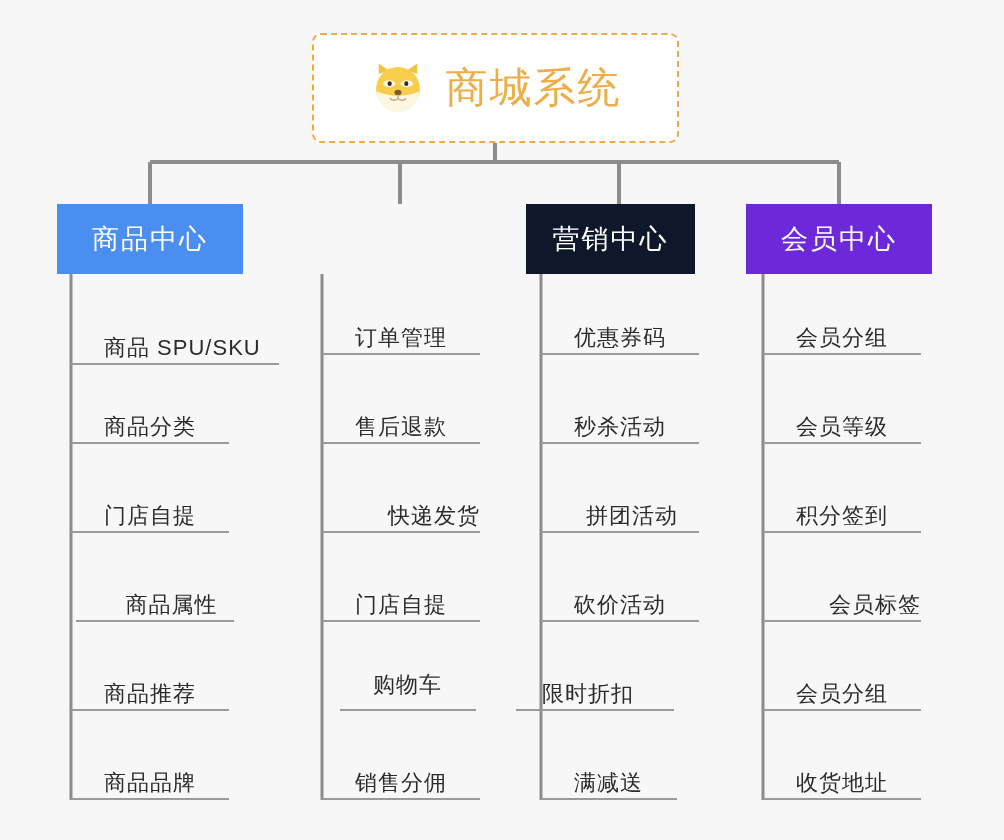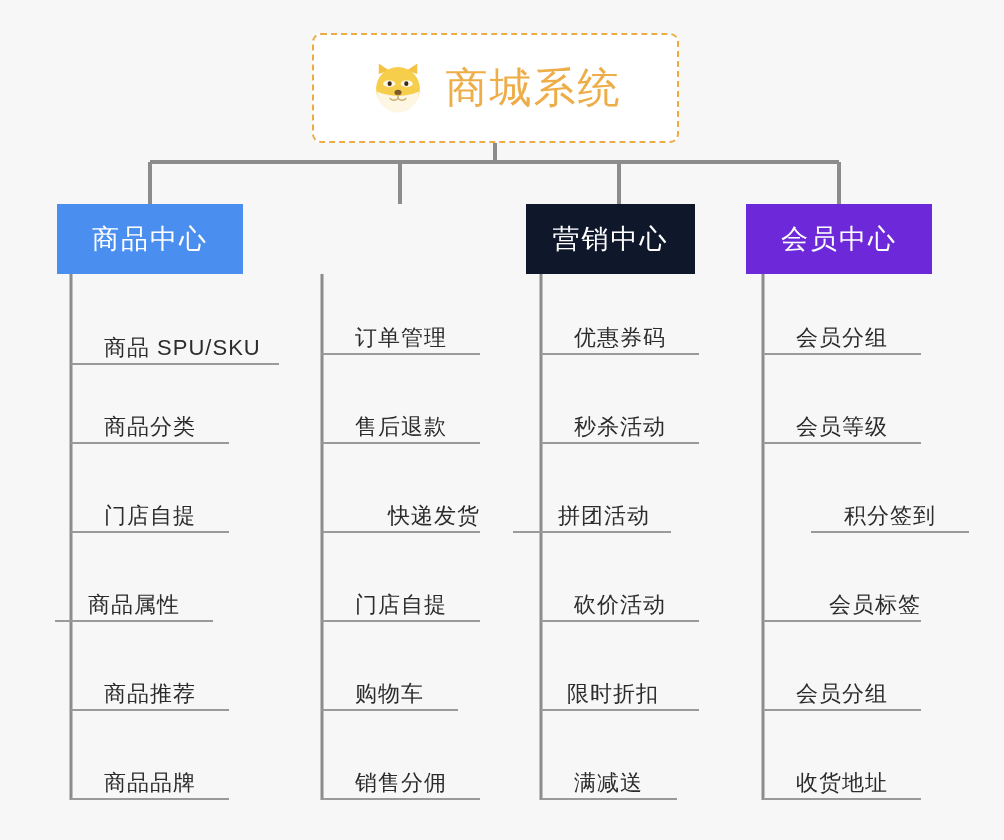--- a/index.html
+++ b/index.html
@@ -122,78 +122,78 @@
     </div>
     <div class="leaf" style="left: 71px; top: 319px; width: 208px; border-bottom-color: rgb(154, 154, 154);">
       <span class="leaf-label">商品 SPU/SKU</span>
     </div>
     <div class="leaf" style="left: 71px; top: 398px; width: 158px; border-bottom-color: rgb(154, 154, 154);">
       <span class="leaf-label">商品分类</span>
     </div>
     <div class="leaf" style="left: 71px; top: 487px; width: 158px; border-bottom-color: rgb(154, 154, 154);">
       <span class="leaf-label">门店自提</span>
     </div>
-    <div class="leaf" style="left: 55px; top: 576px; width: 158px; border-bottom-color: rgb(154, 154, 154);">
+    <div class="leaf" style="left: 76px; top: 576px; width: 158px; border-bottom-color: rgb(154, 154, 154); justify-content: center;">
       <span class="leaf-label">商品属性</span>
     </div>
     <div class="leaf" style="left: 71px; top: 665px; width: 158px; border-bottom-color: rgb(154, 154, 154);">
       <span class="leaf-label">商品推荐</span>
     </div>
     <div class="leaf" style="left: 71px; top: 754px; width: 158px; border-bottom-color: rgb(154, 154, 154);">
       <span class="leaf-label">商品品牌</span>
     </div>
     <div class="leaf" style="left: 322px; top: 309px; width: 158px; border-bottom-color: rgb(154, 154, 154);">
       <span class="leaf-label">订单管理</span>
     </div>
     <div class="leaf" style="left: 322px; top: 398px; width: 158px; border-bottom-color: rgb(154, 154, 154);">
       <span class="leaf-label">售后退款</span>
     </div>
     <div class="leaf" style="left: 322px; top: 487px; width: 158px; border-bottom-color: rgb(154, 154, 154); justify-content: flex-end;">
       <span class="leaf-label">快递发货</span>
     </div>
     <div class="leaf" style="left: 322px; top: 576px; width: 158px; border-bottom-color: rgb(154, 154, 154);">
       <span class="leaf-label">门店自提</span>
     </div>
-    <div class="leaf" style="left: 322px; top: 665px; width: 136px; border-bottom-color: rgb(154, 154, 154);">
+    <div class="leaf" style="left: 340px; top: 665px; width: 136px; border-bottom-color: rgb(154, 154, 154); align-items: center;">
       <span class="leaf-label">购物车</span>
     </div>
     <div class="leaf" style="left: 322px; top: 754px; width: 158px; border-bottom-color: rgb(154, 154, 154); text-align: center;">
       <span class="leaf-label">销售分佣</span>
     </div>
     <div class="cat-box" style="left: 526px; top: 204px; width: 169px; background: #0f172a;">
       <span>营销中心</span>
     </div>
     <div class="leaf" style="left: 541px; top: 309px; width: 158px; border-bottom-color: rgb(154, 154, 154);">
       <span class="leaf-label">优惠券码</span>
     </div>
     <div class="leaf" style="left: 541px; top: 398px; width: 158px; border-bottom-color: rgb(154, 154, 154);">
       <span class="leaf-label">秒杀活动</span>
     </div>
-    <div class="leaf" style="left: 513px; top: 487px; width: 158px; border-bottom-color: rgb(154, 154, 154); padding-left: 45px;">
+    <div class="leaf" style="left: 541px; top: 487px; width: 158px; border-bottom-color: rgb(154, 154, 154); padding-left: 45px;">
       <span class="leaf-label">拼团活动</span>
     </div>
     <div class="leaf" style="left: 541px; top: 576px; width: 158px; border-bottom-color: rgb(154, 154, 154);">
       <span class="leaf-label">砍价活动</span>
     </div>
-    <div class="leaf" style="left: 541px; top: 665px; width: 158px; border-bottom-color: rgb(154, 154, 154); padding-left: 26px;">
+    <div class="leaf" style="left: 516px; top: 665px; width: 158px; border-bottom-color: rgb(154, 154, 154); padding-left: 26px;">
       <span class="leaf-label">限时折扣</span>
     </div>
     <div class="leaf" style="left: 541px; top: 754px; width: 136px; border-bottom-color: rgb(154, 154, 154);">
       <span class="leaf-label">满减送</span>
     </div>
     <div class="cat-box" style="left: 746px; top: 204px; width: 186px; background: #6d28d9;">
       <span>会员中心</span>
     </div>
     <div class="leaf" style="left: 763px; top: 309px; width: 158px; border-bottom-color: rgb(154, 154, 154);">
       <span class="leaf-label">会员分组</span>
     </div>
     <div class="leaf" style="left: 763px; top: 398px; width: 158px; border-bottom-color: rgb(154, 154, 154);">
       <span class="leaf-label">会员等级</span>
     </div>
-    <div class="leaf" style="left: 763px; top: 487px; width: 158px; border-bottom-color: rgb(154, 154, 154); margin-left: 48px;">
+    <div class="leaf" style="left: 763px; top: 487px; width: 158px; border-bottom-color: rgb(154, 154, 154);">
       <span class="leaf-label">积分签到</span>
     </div>
     <div class="leaf" style="left: 763px; top: 576px; width: 158px; border-bottom-color: rgb(154, 154, 154); justify-content: flex-end;">
       <span class="leaf-label">会员标签</span>
     </div>
     <div class="leaf" style="left: 763px; top: 665px; width: 158px; border-bottom-color: rgb(154, 154, 154);">
       <span class="leaf-label">会员分组</span>
     </div>
     <div class="leaf" style="left: 763px; top: 754px; width: 158px; border-bottom-color: rgb(154, 154, 154);">
       <span class="leaf-label">收货地址</span>

